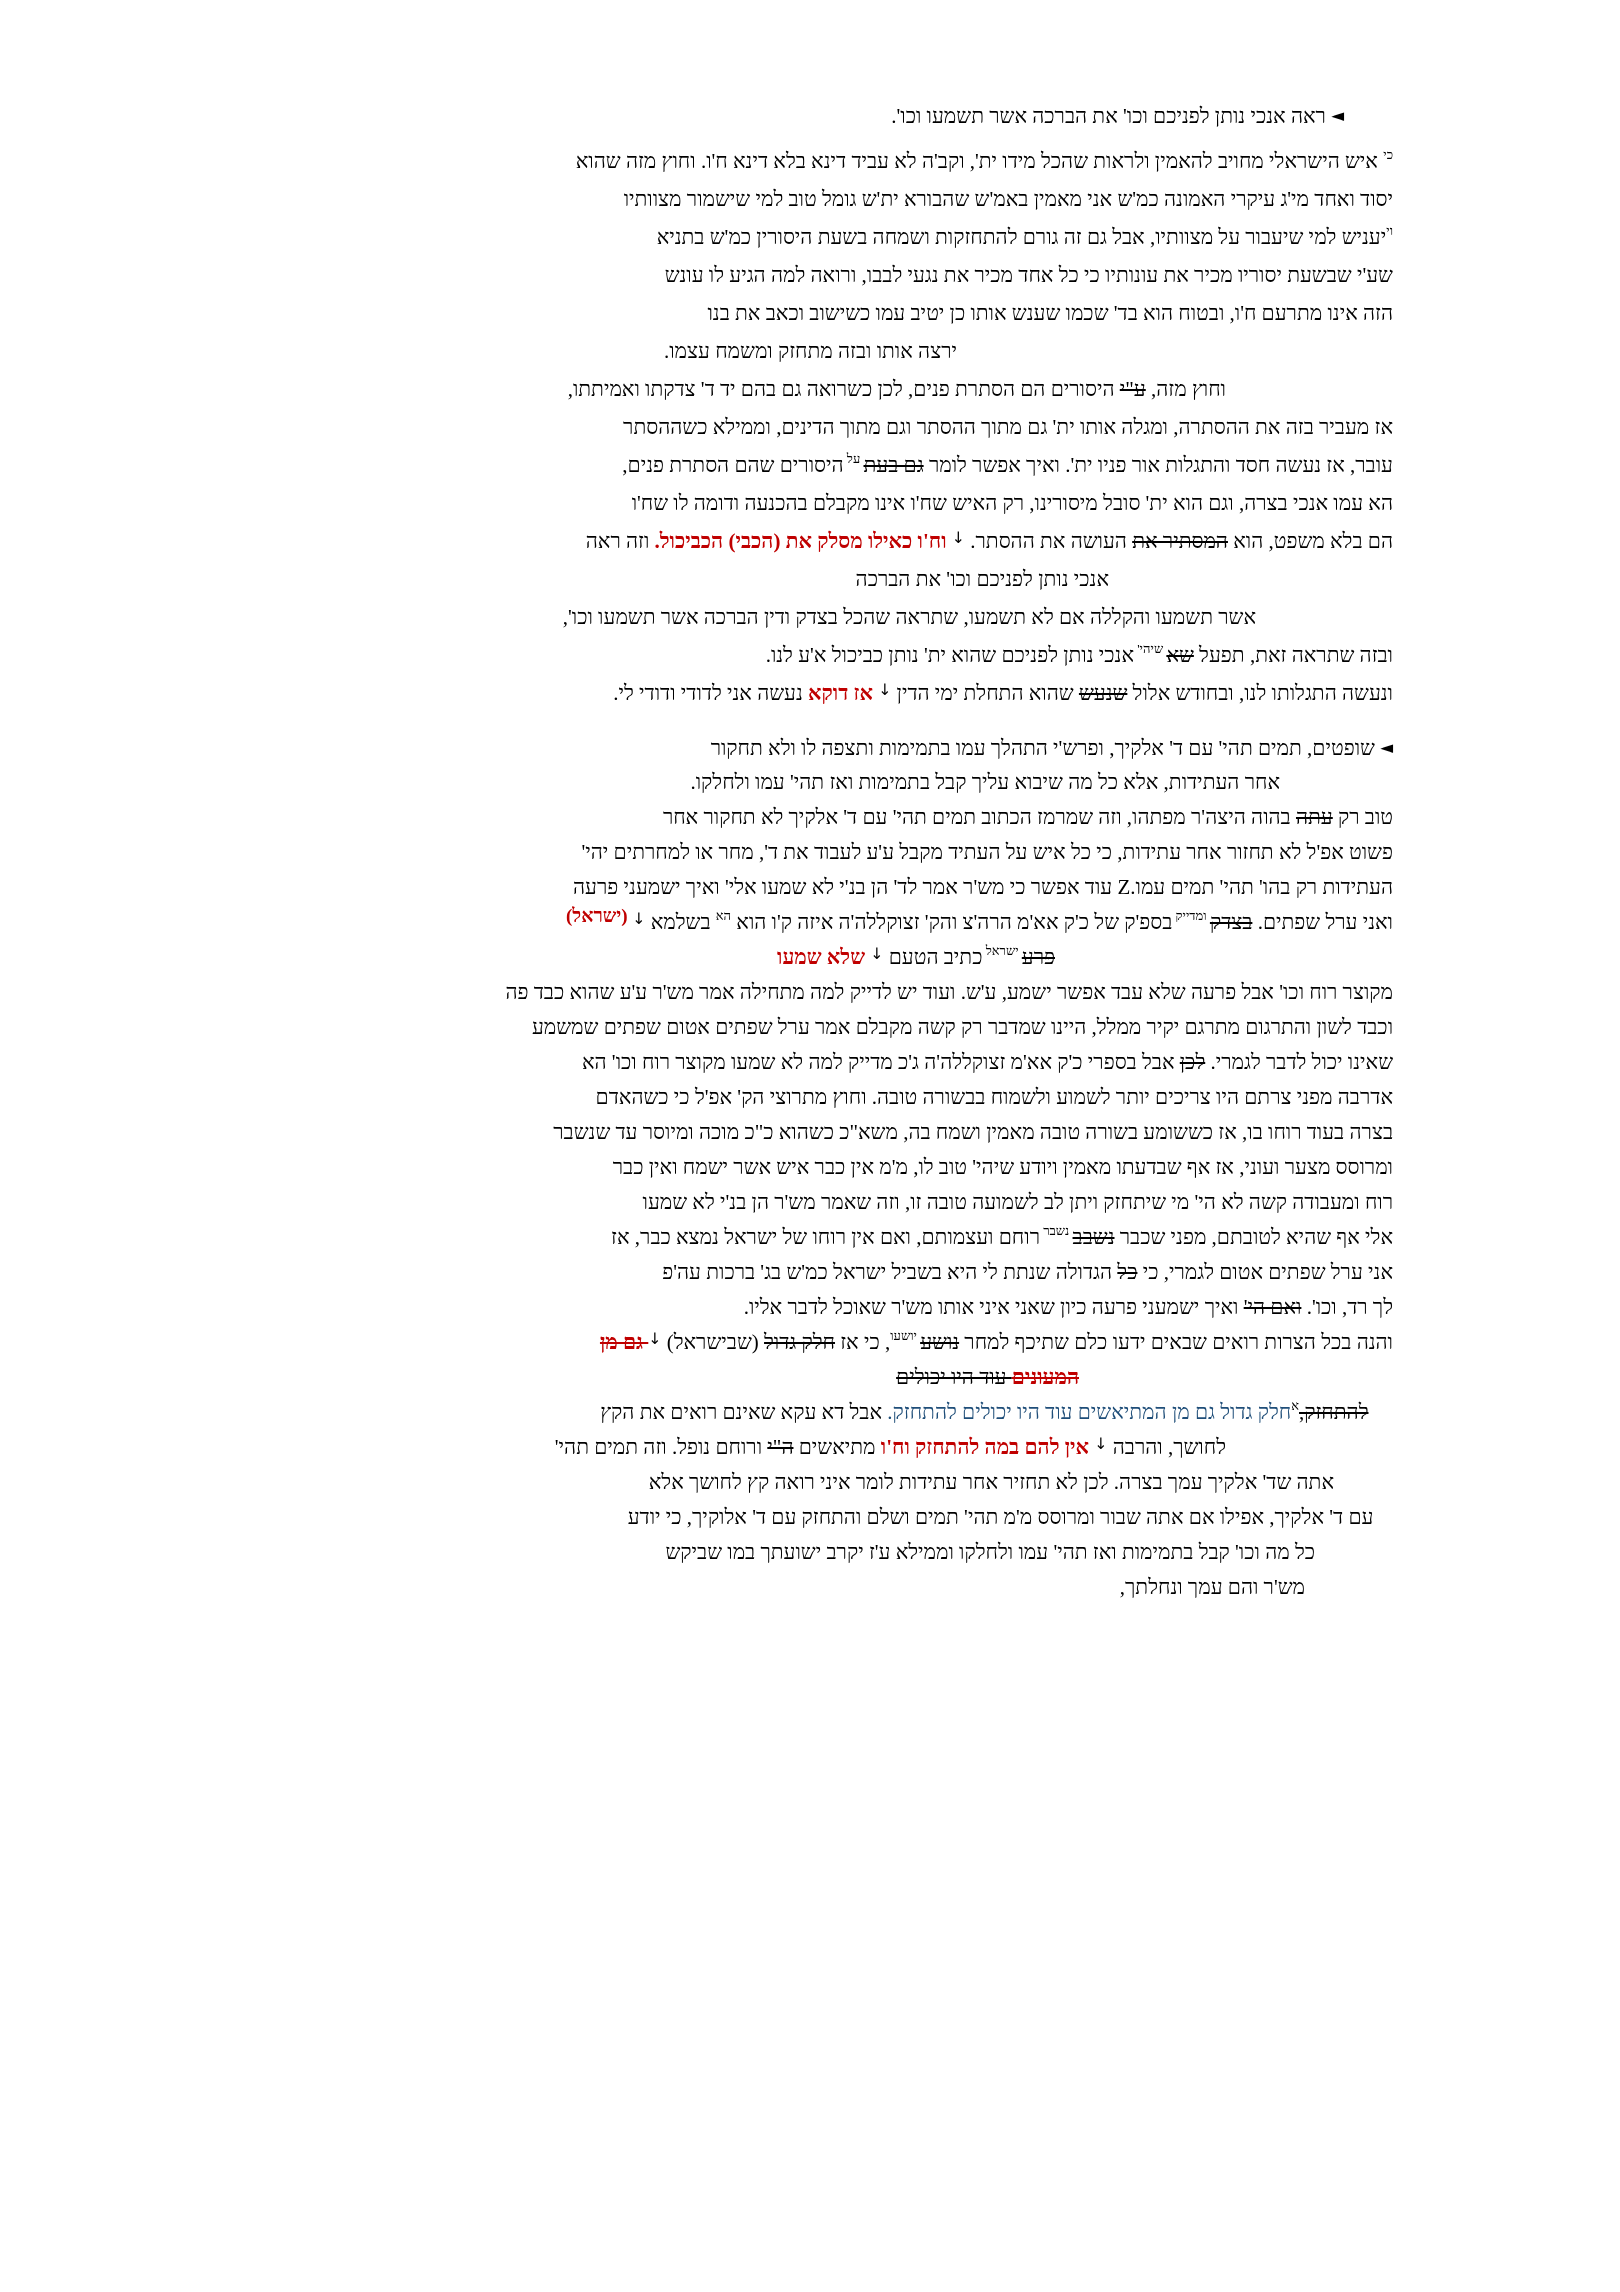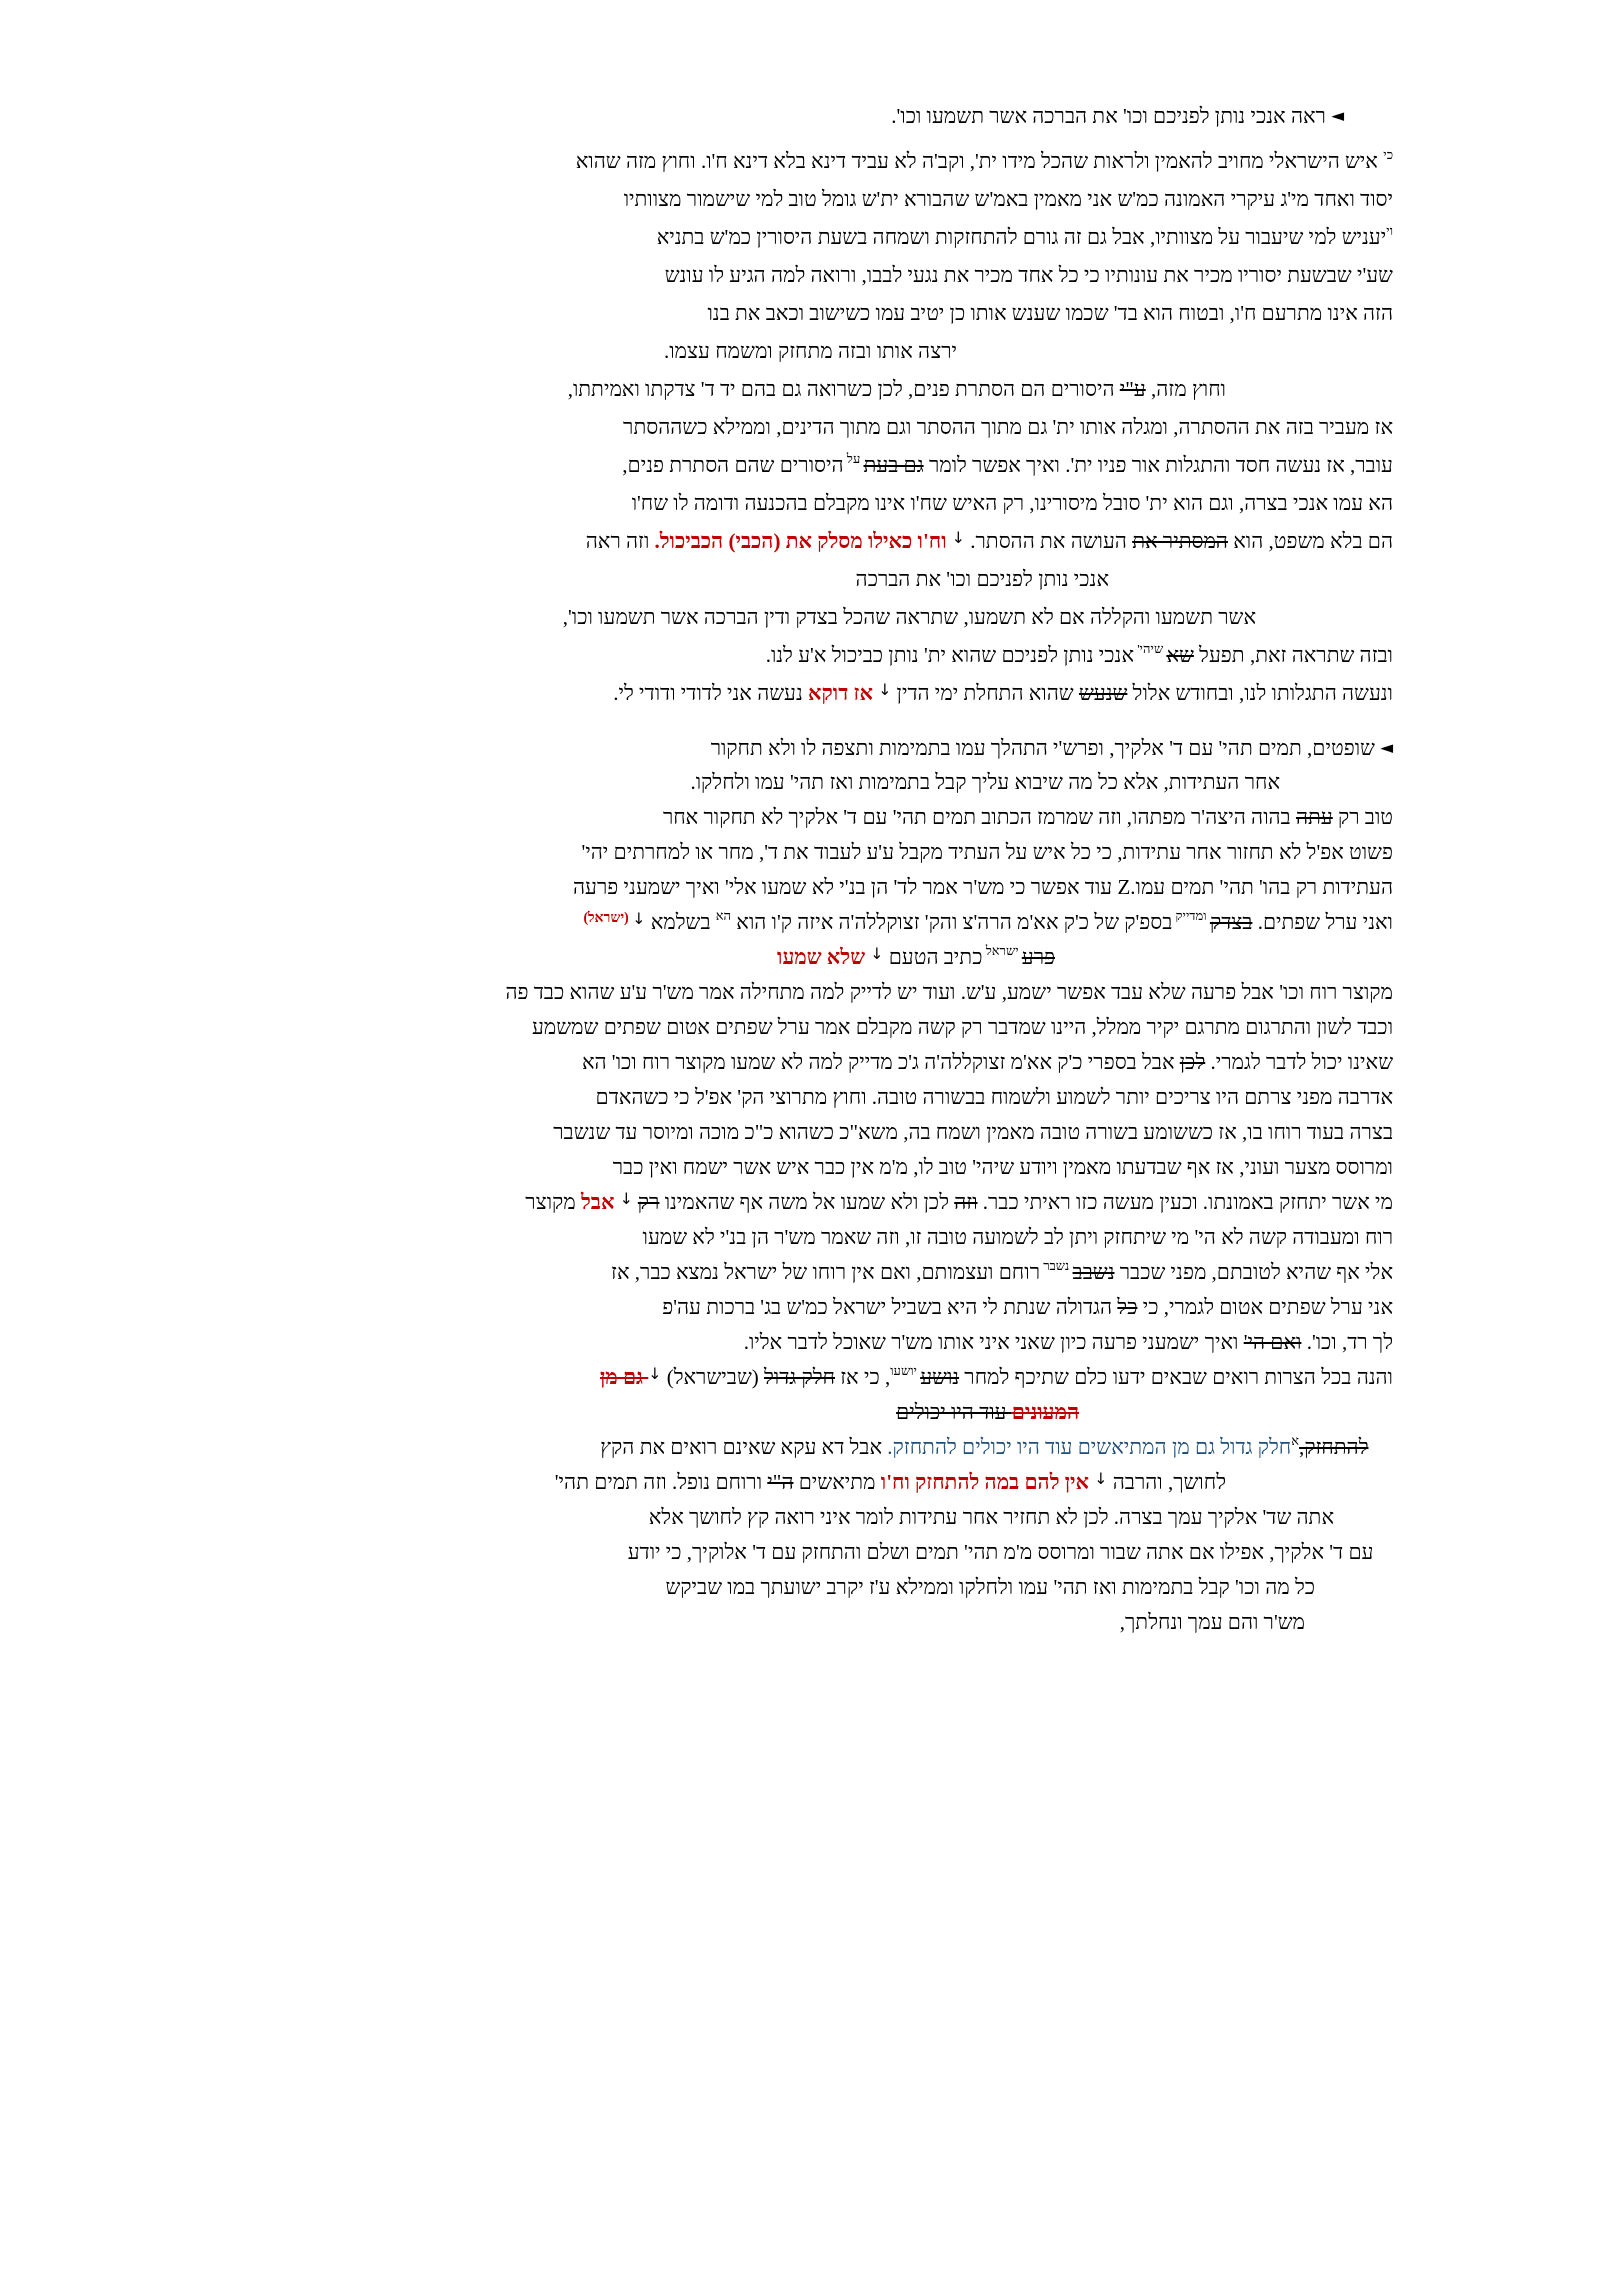--- a/index.html
+++ b/index.html
@@ -29,21 +29,21 @@
     font-size:21px;
   }
   .sec1 .line{height:38px;line-height:38px;}
   .sec2 .line{height:35px;line-height:35px;}
   .seg{display:inline;}
   .sg-n{color:var(--ink);}
   .sg-s{color:var(--ink);text-decoration:line-through;}
   .sg-sup{color:var(--ink);vertical-align:8.8px;font-size:13px;line-height:0;}
   .sg-r{color:var(--red);font-weight:bold;text-align:right;}
   .sg-rs{color:var(--red);font-weight:bold;text-decoration:line-through;}
-  .sg-rup{color:var(--red);font-weight:bold;vertical-align:6.9px;font-size:14px;line-height:0;}
+  .sg-rup{color:var(--red);font-weight:bold;vertical-align:6.9px;font-size:19px;line-height:0;}
   .sg-nb{color:var(--navy);}
   .sg-a{color:var(--ink);vertical-align:4.9px;font-size:15.7px;line-height:0;font-family:"DejaVu Sans","Liberation Sans",sans-serif;}
   .sg-marker{color:var(--ink);font-size:16.7px;vertical-align:2px;font-family:"DejaVu Sans","Liberation Sans",sans-serif;}
 </style>
 </head>
 <body>
 
 <div class="doc" id="doc-root">
     <div class="section sec1">
       <div class="line" style="padding-right: 49px;"><span class="seg sg-marker">◄</span><span class="seg sg-n"> ראה אנכי נותן לפניכם וכו' את הברכה אשר תשמעו וכו'.</span></div>
@@ -70,21 +70,20 @@
       <div class="line"><span class="seg sg-n">פשוט אפ'ל לא תחזור אחר עתידות, כי כל איש על העתיד מקבל ע'ע לעבוד את ד', מחר או למחרתים יהי'</span></div>
       <div class="line"><span class="seg sg-n">העתידות רק בהו' תהי' תמים עמו.Z עוד אפשר כי מש'ר אמר לד' הן בנ'י לא שמעו אלי' ואיך ישמעני פרעה</span></div>
       <div class="line"><span class="seg sg-n">ואני ערל שפתים. </span><span class="seg sg-s">בצדק</span><span class="seg sg-sup"> ומדייק </span><span class="seg sg-n">בספ'ק של כ'ק אא'מ הרה'צ והק' זצוקללה'ה איזה ק'ו הוא </span><span class="seg sg-sup">הא</span><span class="seg sg-n"> בשלמא </span><span class="seg sg-a">↓</span><span class="seg sg-rup"> (ישראל)</span></div>
       <div class="line" style="padding-right: 338px;"><span class="seg sg-s">פרע</span><span class="seg sg-sup"> ישראל </span><span class="seg sg-n">כתיב הטעם </span><span class="seg sg-a">↓</span><span class="seg sg-r"> שלא שמעו</span></div>
       <div class="line"><span class="seg sg-n">מקוצר רוח וכו' אבל פרעה שלא עבד אפשר ישמע, ע'ש. ועוד יש לדייק למה מתחילה אמר מש'ר ע'ע שהוא כבד פה</span></div>
       <div class="line"><span class="seg sg-n">וכבד לשון והתרגום מתרגם יקיר ממלל, היינו שמדבר רק קשה מקבלם אמר ערל שפתים אטום שפתים שמשמע</span></div>
       <div class="line"><span class="seg sg-n">שאינו יכול לדבר לגמרי. </span><span class="seg sg-s">לכן</span><span class="seg sg-n"> אבל בספרי כ'ק אא'מ זצוקללה'ה ג'כ מדייק למה לא שמעו מקוצר רוח וכו' הא</span></div>
       <div class="line"><span class="seg sg-n">אדרבה מפני צרתם היו צריכים יותר לשמוע ולשמוח בבשורה טובה. וחוץ מתרוצי הק' אפ'ל כי כשהאדם</span></div>
       <div class="line"><span class="seg sg-n">בצרה בעוד רוחו בו, אז כששומע בשורה טובה מאמין ושמח בה, משא"כ כשהוא כ"כ מוכה ומיוסר עד שנשבר</span></div>
       <div class="line"><span class="seg sg-n">ומרוסס מצער ועוני, אז אף שבדעתו מאמין ויודע שיהי' טוב לו, מ'מ אין כבר איש אשר ישמח ואין כבר</span></div>
-      <div class="line"><span class="seg sg-n">מי אשר יתחזק באמונתו. וכעין מעשה כזו ראיתי כבר. </span><span class="seg sg-s">וזה</span><span class="seg sg-n"> לכן ולא שמעו אל משה אף שהאמינו </span><span class="seg sg-s">רק</span><span class="seg sg-a"> ↓</span><span class="seg sg-r"> אבל</span><span class="seg sg-n"> מקוצר</span></div>
       <div class="line"><span class="seg sg-n">רוח ומעבודה קשה לא הי' מי שיתחזק ויתן לב לשמועה טובה זו, וזה שאמר מש'ר הן בנ'י לא שמעו</span></div>
       <div class="line"><span class="seg sg-n">אלי אף שהיא לטובתם, מפני שכבר </span><span class="seg sg-s">נשבב</span><span class="seg sg-sup"> נשבר </span><span class="seg sg-n">רוחם ועצמותם, ואם אין רוחו של ישראל נמצא כבר, אז</span></div>
       <div class="line"><span class="seg sg-n">אני ערל שפתים אטום לגמרי, כי </span><span class="seg sg-s">כל</span><span class="seg sg-n"> הגדולה שנתת לי היא בשביל ישראל כמ'ש בג' ברכות עה'פ</span></div>
       <div class="line"><span class="seg sg-n">לך רד, וכו'. </span><span class="seg sg-s">ואם הי'</span><span class="seg sg-n"> ואיך ישמעני פרעה כיון שאני איני אותו מש'ר שאוכל לדבר אליו.</span></div>
       <div class="line"><span class="seg sg-n">והנה בכל הצרות רואים שבאים ידעו כלם שתיכף למחר </span><span class="seg sg-s">נושע</span><span class="seg sg-sup"> יושעו</span><span class="seg sg-n">, כי אז </span><span class="seg sg-s">חלק גדול</span><span class="seg sg-n"> (שבישראל) </span><span class="seg sg-a">↓</span><span class="seg sg-rs"> גם מן</span></div>
       <div class="line" style="padding-right: 314px;"><span class="seg sg-rs">המעונים</span><span class="seg sg-s"> עוד היו יכולים</span></div>
       <div class="line" style="padding-right: 24.5px;"><span class="seg sg-s">להתחזק,</span><span class="seg sg-sup">א</span><span class="seg sg-nb">חלק גדול גם מן המתיאשים עוד היו יכולים להתחזק.</span><span class="seg sg-n"> אבל דא עקא שאינם רואים את הקץ</span></div>
       <div class="line" style="padding-right: 167px;"><span class="seg sg-n">לחושך, והרבה </span><span class="seg sg-a">↓</span><span class="seg sg-r"> אין להם במה להתחזק וח'ו</span><span class="seg sg-n"> מתיאשים </span><span class="seg sg-s">ה"י</span><span class="seg sg-n"> ורוחם נופל. וזה תמים תהי'</span></div>
       <div class="line" style="padding-right: 59px;"><span class="seg sg-n">אתה שד' אלקיך עמך בצרה. לכן לא תחזיר אחר עתידות לומר איני רואה קץ לחושך אלא</span></div>
       <div class="line" style="padding-right: 19.6px;"><span class="seg sg-n">עם ד' אלקיך, אפילו אם אתה שבור ומרוסס מ'מ תהי' תמים ושלם והתחזק עם ד' אלוקיך, כי יודע</span></div>

